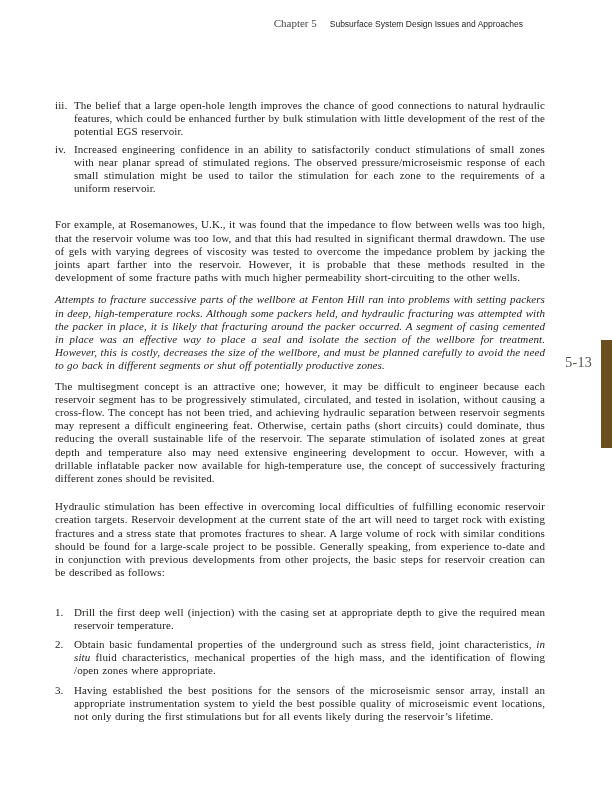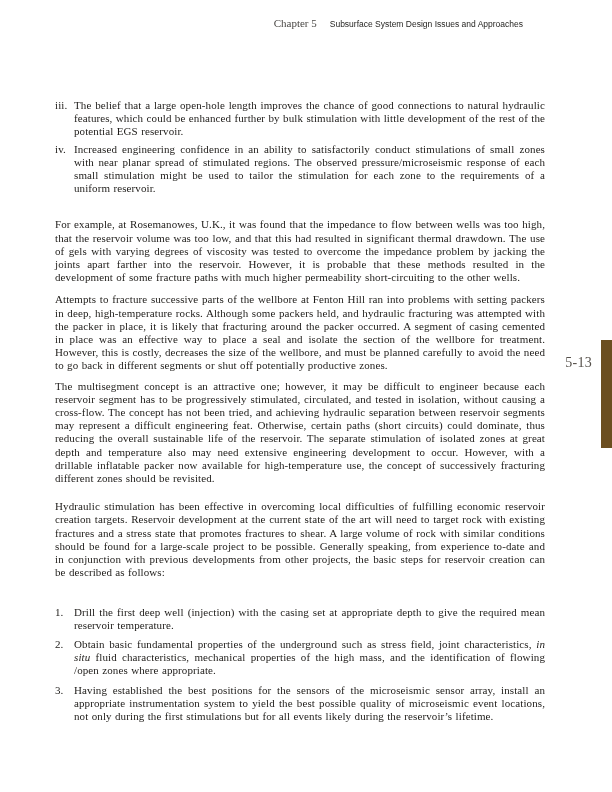--- a/index.html
+++ b/index.html
@@ -74,21 +74,21 @@
     flex: 1;
     text-align: justify;
     text-justify: inter-word;
   }
   .para {
     margin: 0;
     text-align: justify;
     text-justify: inter-word;
   }
   .para-1 { margin-top: 23px; }
-  .para-2 { margin-top: 9px; }
+  .para-2 { margin-top: 9px; font-style: italic; }
   .para-3 { margin-top: 7px; }
   .para-4 { margin-top: 15px; }
   .numbered-list { margin-top: 26px; }
   .numbered-list .list-item { margin-bottom: 6px; }
   .italic-run { font-style: italic; }
 </style>
 </head>
 <body>
 
 <header class="page-header">

